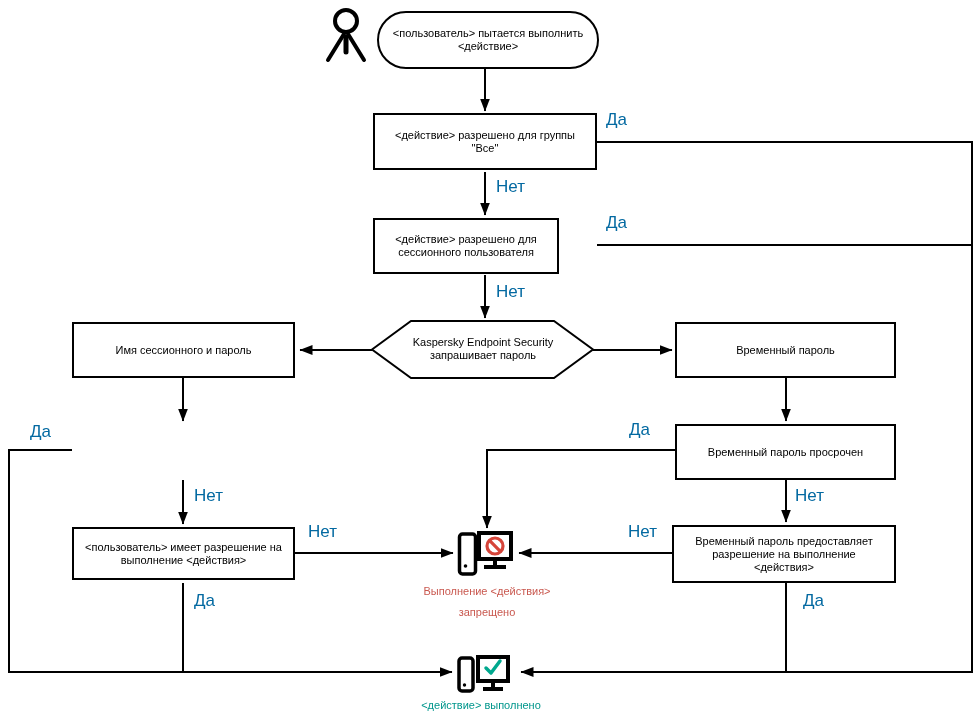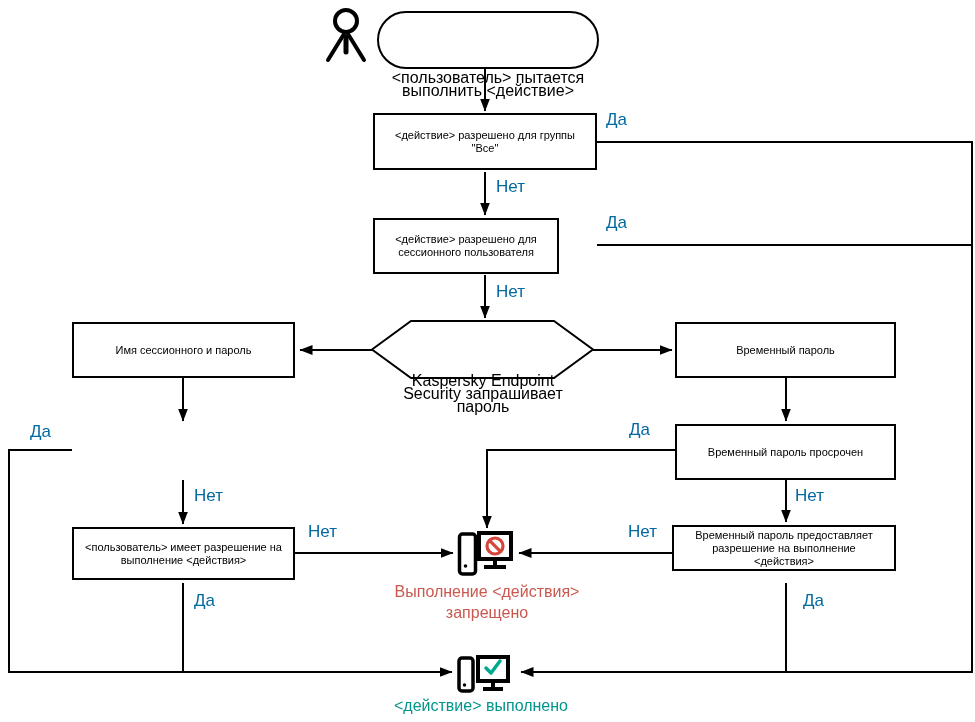--- a/index.html
+++ b/index.html
@@ -3,23 +3,23 @@
 <meta charset="utf-8">
 <style>
   html,body{margin:0;padding:0;background:#fff;}
   .wrap{position:relative;width:975px;height:722px;background:#fff;
         font-family:"Liberation Sans",sans-serif;overflow:hidden;}
   svg.layer{position:absolute;left:0;top:0;}
   .box{position:absolute;border:2px solid #000;background:#fff;box-sizing:border-box;
        display:flex;align-items:center;justify-content:center;text-align:center;
        font-size:11px;line-height:13px;color:#000;padding:3px 10px;}
   .ntext{position:absolute;display:flex;align-items:center;justify-content:center;
-         text-align:center;font-size:16px;line-height:13px;color:#000;margin-top:44px;}
+         text-align:center;font-size:11px;line-height:13px;color:#000;}
   .lbl{position:absolute;font-size:17px;line-height:20px;color:#0369a1;white-space:nowrap;}
-  .caption{position:absolute;text-align:center;font-size:16px;line-height:21px;}
+  .caption{position:absolute;text-align:center;font-size:11px;line-height:21px;}
   .caption.denied{color:#c9584f;}
   .caption.done{color:#00968c;}
 </style>
 </head>
 <body>
 
 <div class="wrap">
 
   <svg class="layer" width="975" height="722" viewBox="0 0 975 722">
     <defs>
@@ -107,21 +107,21 @@
 
 
   <div class="box" style="left:675px;top:424px;width:221px;height:56px;">
     <span>Временный пароль просрочен</span>
   </div>
 
   <div class="box" style="left:72px;top:527px;width:223px;height:53px;">
     <span>&lt;пользователь&gt; имеет разрешение на выполнение &lt;действия&gt;</span>
   </div>
 
-  <div class="box" style="left:672px;top:525px;width:224px;height:46px;">
+  <div class="box" style="left:672px;top:525px;width:224px;height:58px;">
     <span>Временный пароль предоставляет разрешение на выполнение &lt;действия&gt;</span>
   </div>
 
   <div class="lbl" style="left:606px;top:110px;">Да</div>
   <div class="lbl" style="left:496px;top:177px;">Нет</div>
   <div class="lbl" style="left:606px;top:213px;">Да</div>
   <div class="lbl" style="left:496px;top:282px;">Нет</div>
   <div class="lbl" style="left:30px;top:422px;">Да</div>
   <div class="lbl" style="left:629px;top:420px;">Да</div>
   <div class="lbl" style="left:194px;top:486px;">Нет</div>

